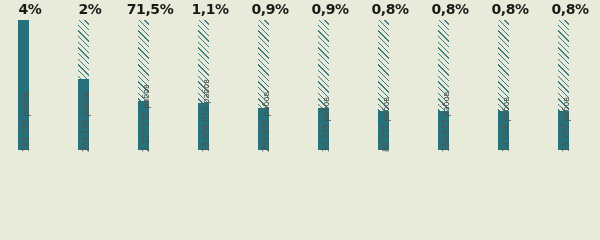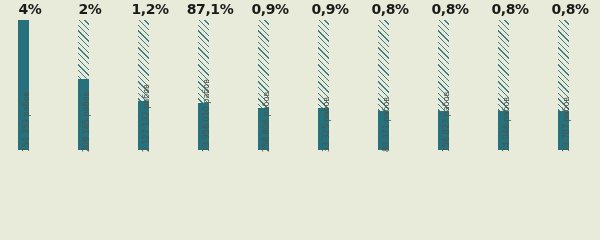--- a/index.html
+++ b/index.html
@@ -125,29 +125,29 @@
       </div>
       <div class="bar-group" style="left: 60px;">
         <div class="pct-label">2%</div>
         <div class="bar">
           <div class="bar-fill" style="height: 55%; background: rgb(38, 113, 124);"></div>
         </div>
         <div class="country-name">2. Гаити</div>
         <div class="count-label">209 165 рабов</div>
       </div>
       <div class="bar-group" style="left: 120px;">
-        <div class="pct-label">1,2%</div>
+        <div class="pct-label">71,5%</div>
         <div class="bar">
           <div class="bar-fill" style="height: 38%; background: rgb(38, 113, 124);"></div>
         </div>
         <div class="country-name">3. Пакистан</div>
         <div class="count-label">2 127 132 рабов</div>
       </div>
       <div class="bar-group" style="left: 180px;">
-        <div class="pct-label">87,1%</div>
+        <div class="pct-label">1,1%</div>
         <div class="bar">
           <div class="bar-fill" style="height: 36%; background: rgb(38, 113, 124);"></div>
         </div>
         <div class="country-name">4. Индия</div>
         <div class="count-label">13 956 010 рабов</div>
       </div>
       <div class="bar-group" style="left: 240px;">
         <div class="pct-label">0,9%</div>
         <div class="bar">
           <div class="bar-fill" style="height: 32%; background: rgb(38, 113, 124);"></div>

